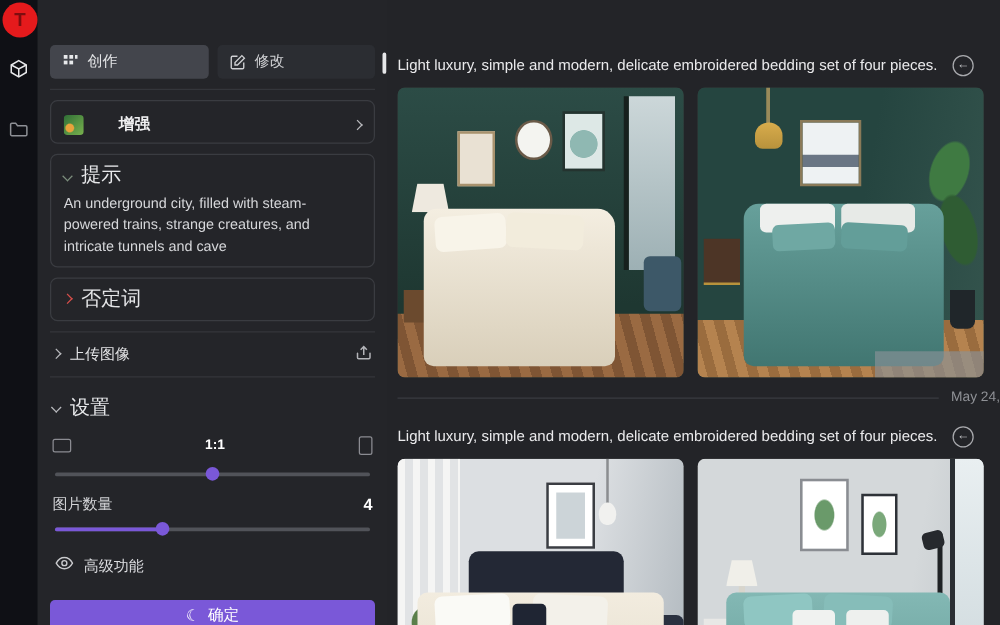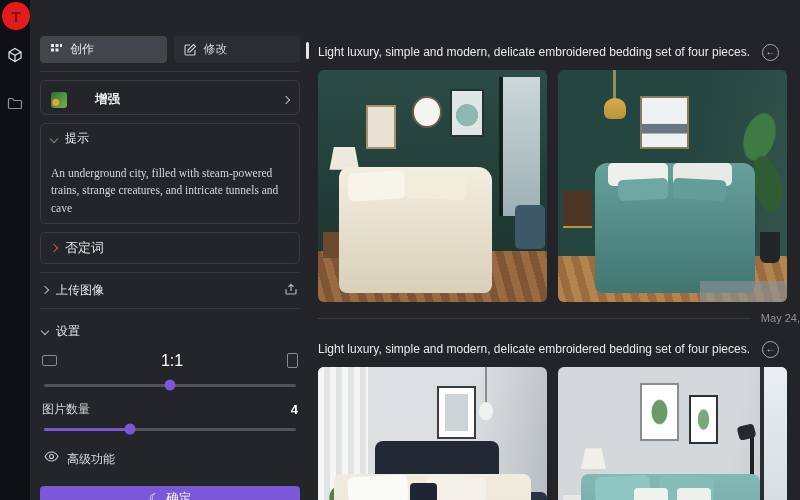--- a/index.html
+++ b/index.html
@@ -30,35 +30,35 @@
   .style-row { margin-top:4px; font-size:12.5px; font-weight:bold; color:#f0f0f2;gap:28px; }
   .thumb { width:16px; height:16px; border-radius:3px;
            background:radial-gradient(circle at 30% 65%, #e8a23c 0 3px, transparent 4px),
                       linear-gradient(135deg,#2f6e36,#79b24e); flex:none; }
   .grow { flex:1; }
 
   .caret { display:inline-block; width:6px; height:6px; border-right:1.5px solid currentColor; border-bottom:1.5px solid currentColor; flex:none; }
   .c-right { transform:rotate(-45deg); }
   .c-down { transform:rotate(45deg); }
 
-  .sec-title { font-size:12px; color:#e8e9eb; }
-  .prompt-text { margin-top:18px; font-size:11.5px; line-height:1.5; color:#d6d7da;font-family:Liberation Serif, serif; }
-  .neg-title { font-size:13px; color:#e4e5e7;text-align:center; }
+  .sec-title { font-size:16px; color:#e8e9eb; }
+  .prompt-text { margin-top:4px; font-size:11.5px; line-height:1.5; color:#d6d7da; }
+  .neg-title { font-size:16px; color:#e4e5e7;text-align:center; }
   .red { color:#d94f4a; }
   .dim { color:#b9babe; }
 
   .flat-row { display:flex; align-items:center; gap:8px; padding:9px 2px; font-size:12px; color:#e3e4e6; }
   .upload-ic { margin-left:auto; }
 
   .settings { padding:6px 2px 0 2px; }
   .aspect-row { display:flex; align-items:center; margin-top:12px; }
   .ar-box { border:1.3px solid #8b8c92; border-radius:2px; }
   .ar-l { width:15px; height:11px; }
   .ar-p { width:11px; height:15px; }
-  .ar-val { flex:1; text-align:center; font-size:16px; font-weight:normal; color:#fff; }
+  .ar-val { flex:1; text-align:center; font-size:11px; font-weight:bold; color:#fff; }
 
   .slider { position:relative; height:3px; border-radius:2px; background:#515359; margin:14px 2px 0 2px; }
   .slider .fill { position:absolute; left:0; top:0; bottom:0; background:#7a58d8; border-radius:2px; }
   .slider .knob { position:absolute; top:50%; width:11px; height:11px; border-radius:50%; background:#7a58d8; transform:translate(-50%,-50%); }
 
   .count-row { display:flex; align-items:center; margin-top:14px; font-size:12px; color:#d3d4d7; }
   .count-val { margin-left:auto; font-size:13px; font-weight:bold; color:#fff; }
 
   .adv-row { display:flex; gap:8px; margin-top:18px; padding:2px; font-size:12px; color:#dcdde0; }
 

